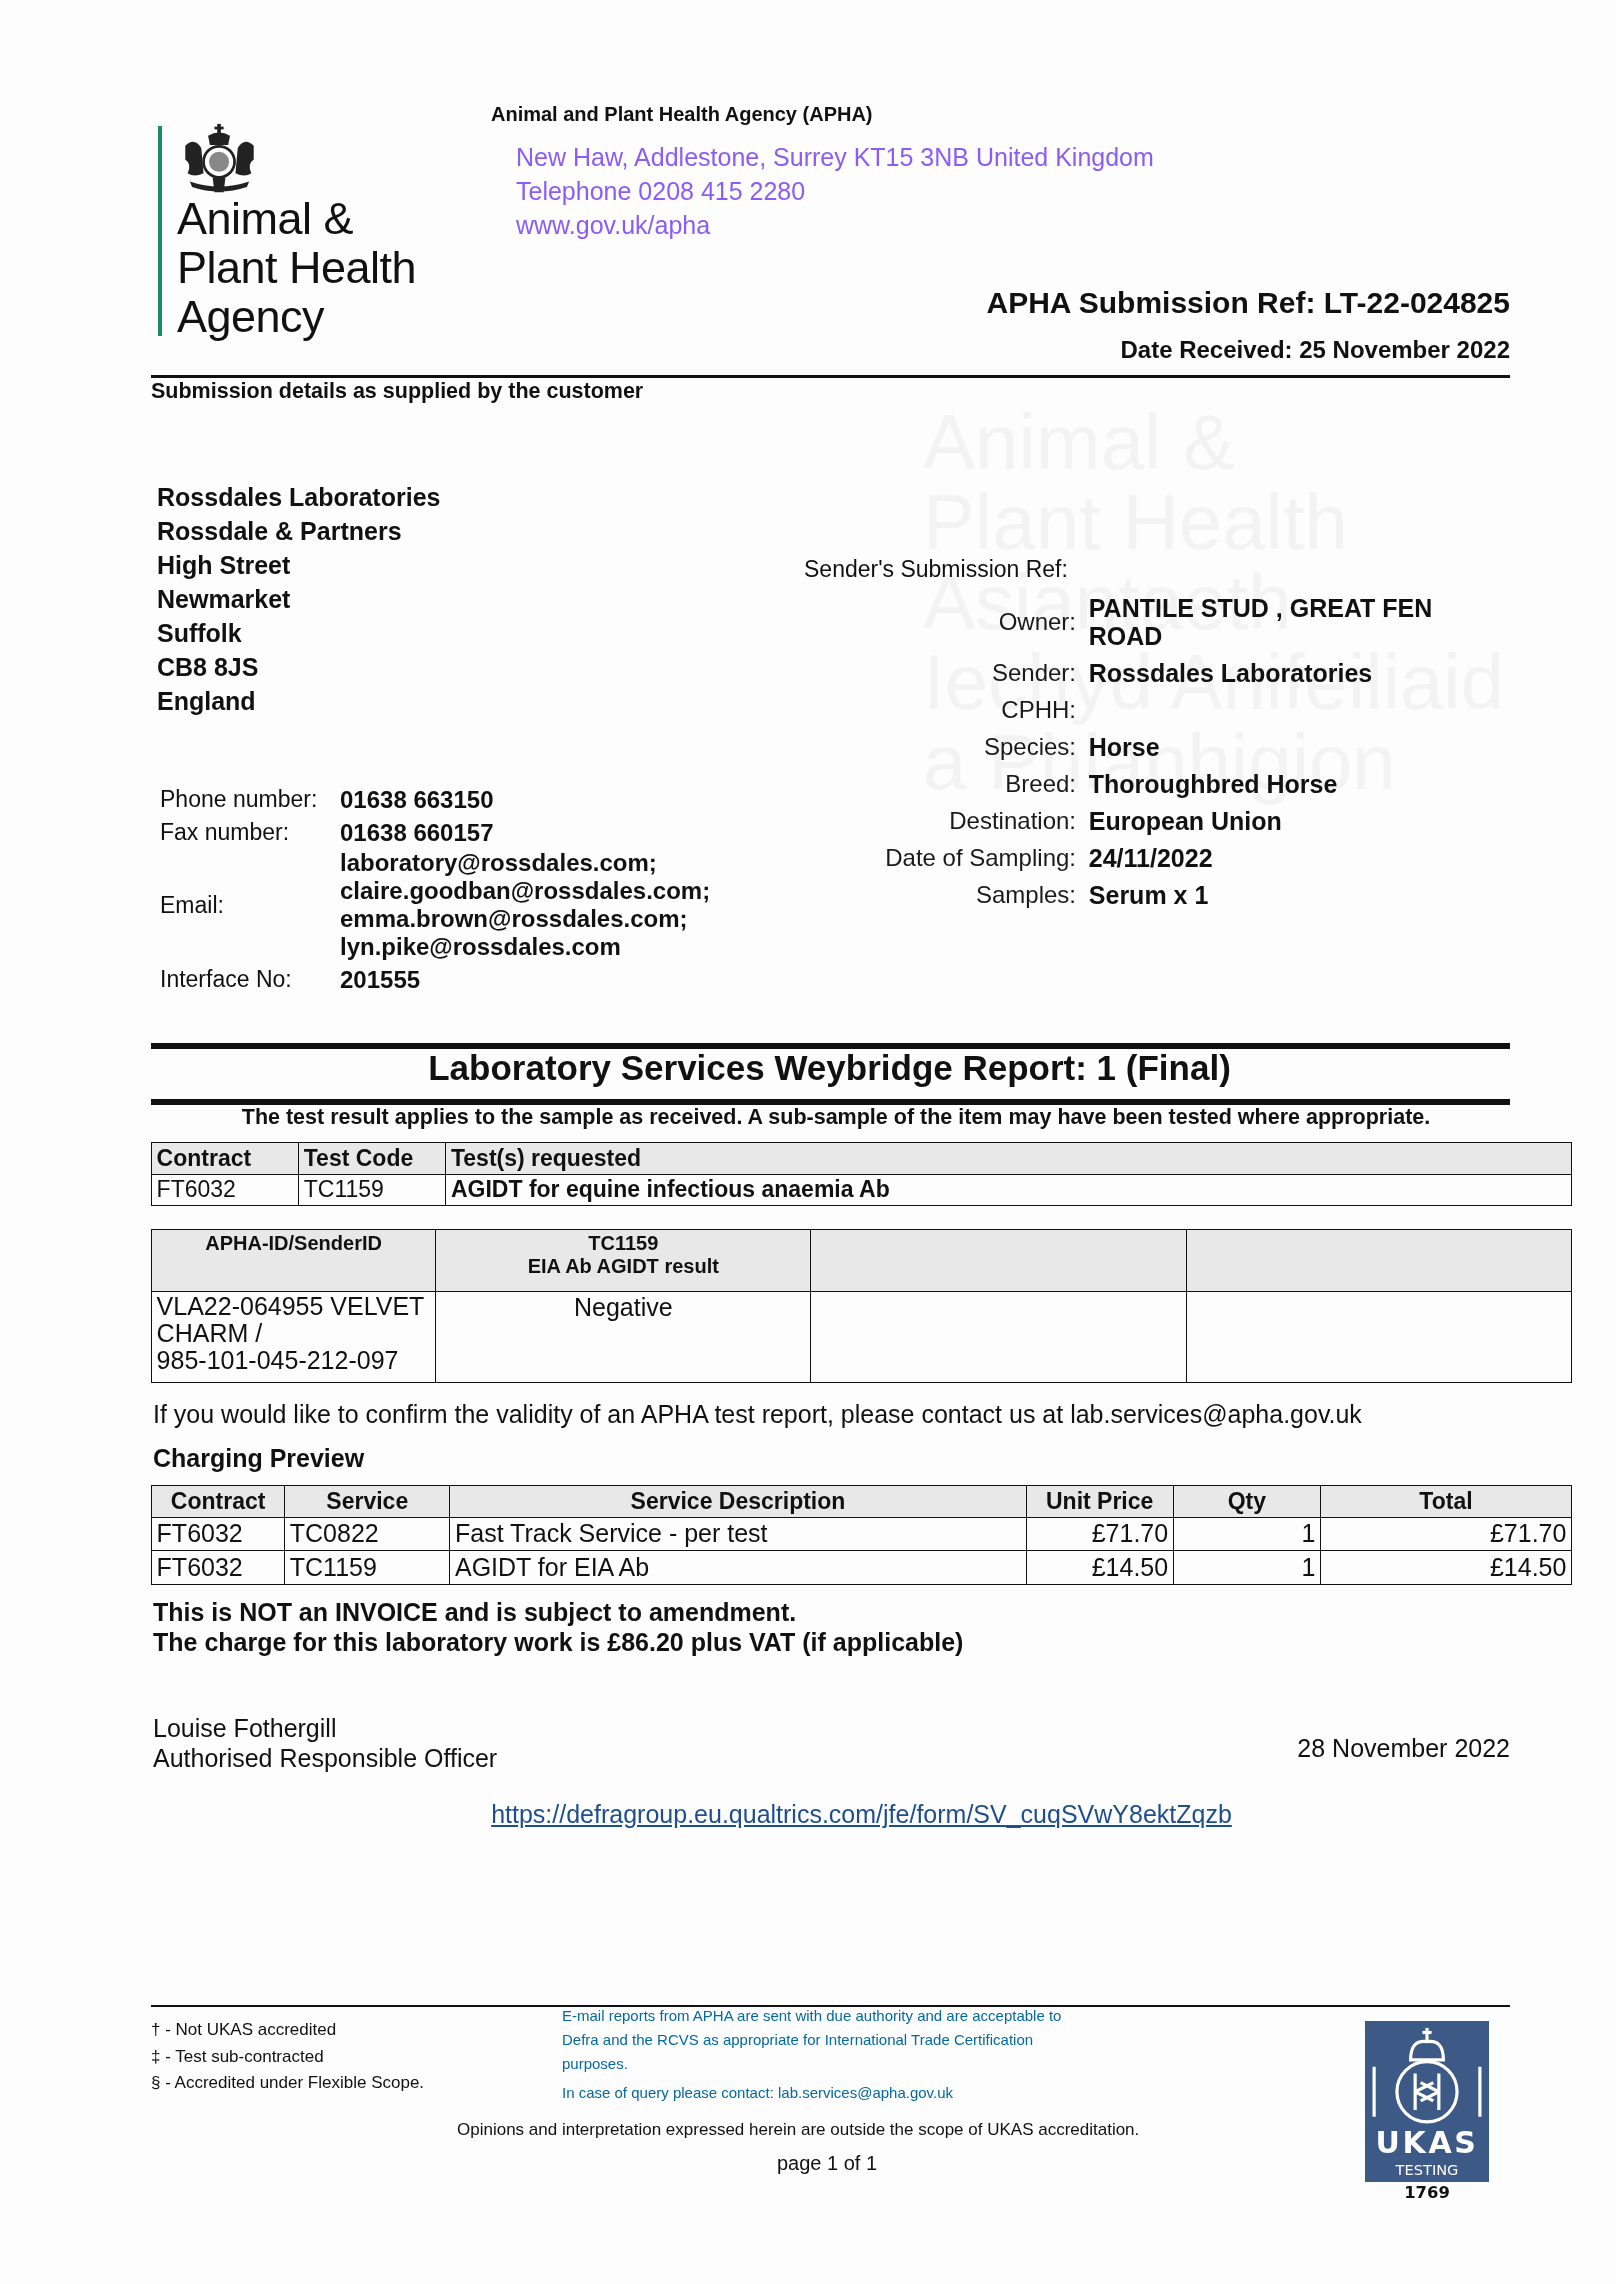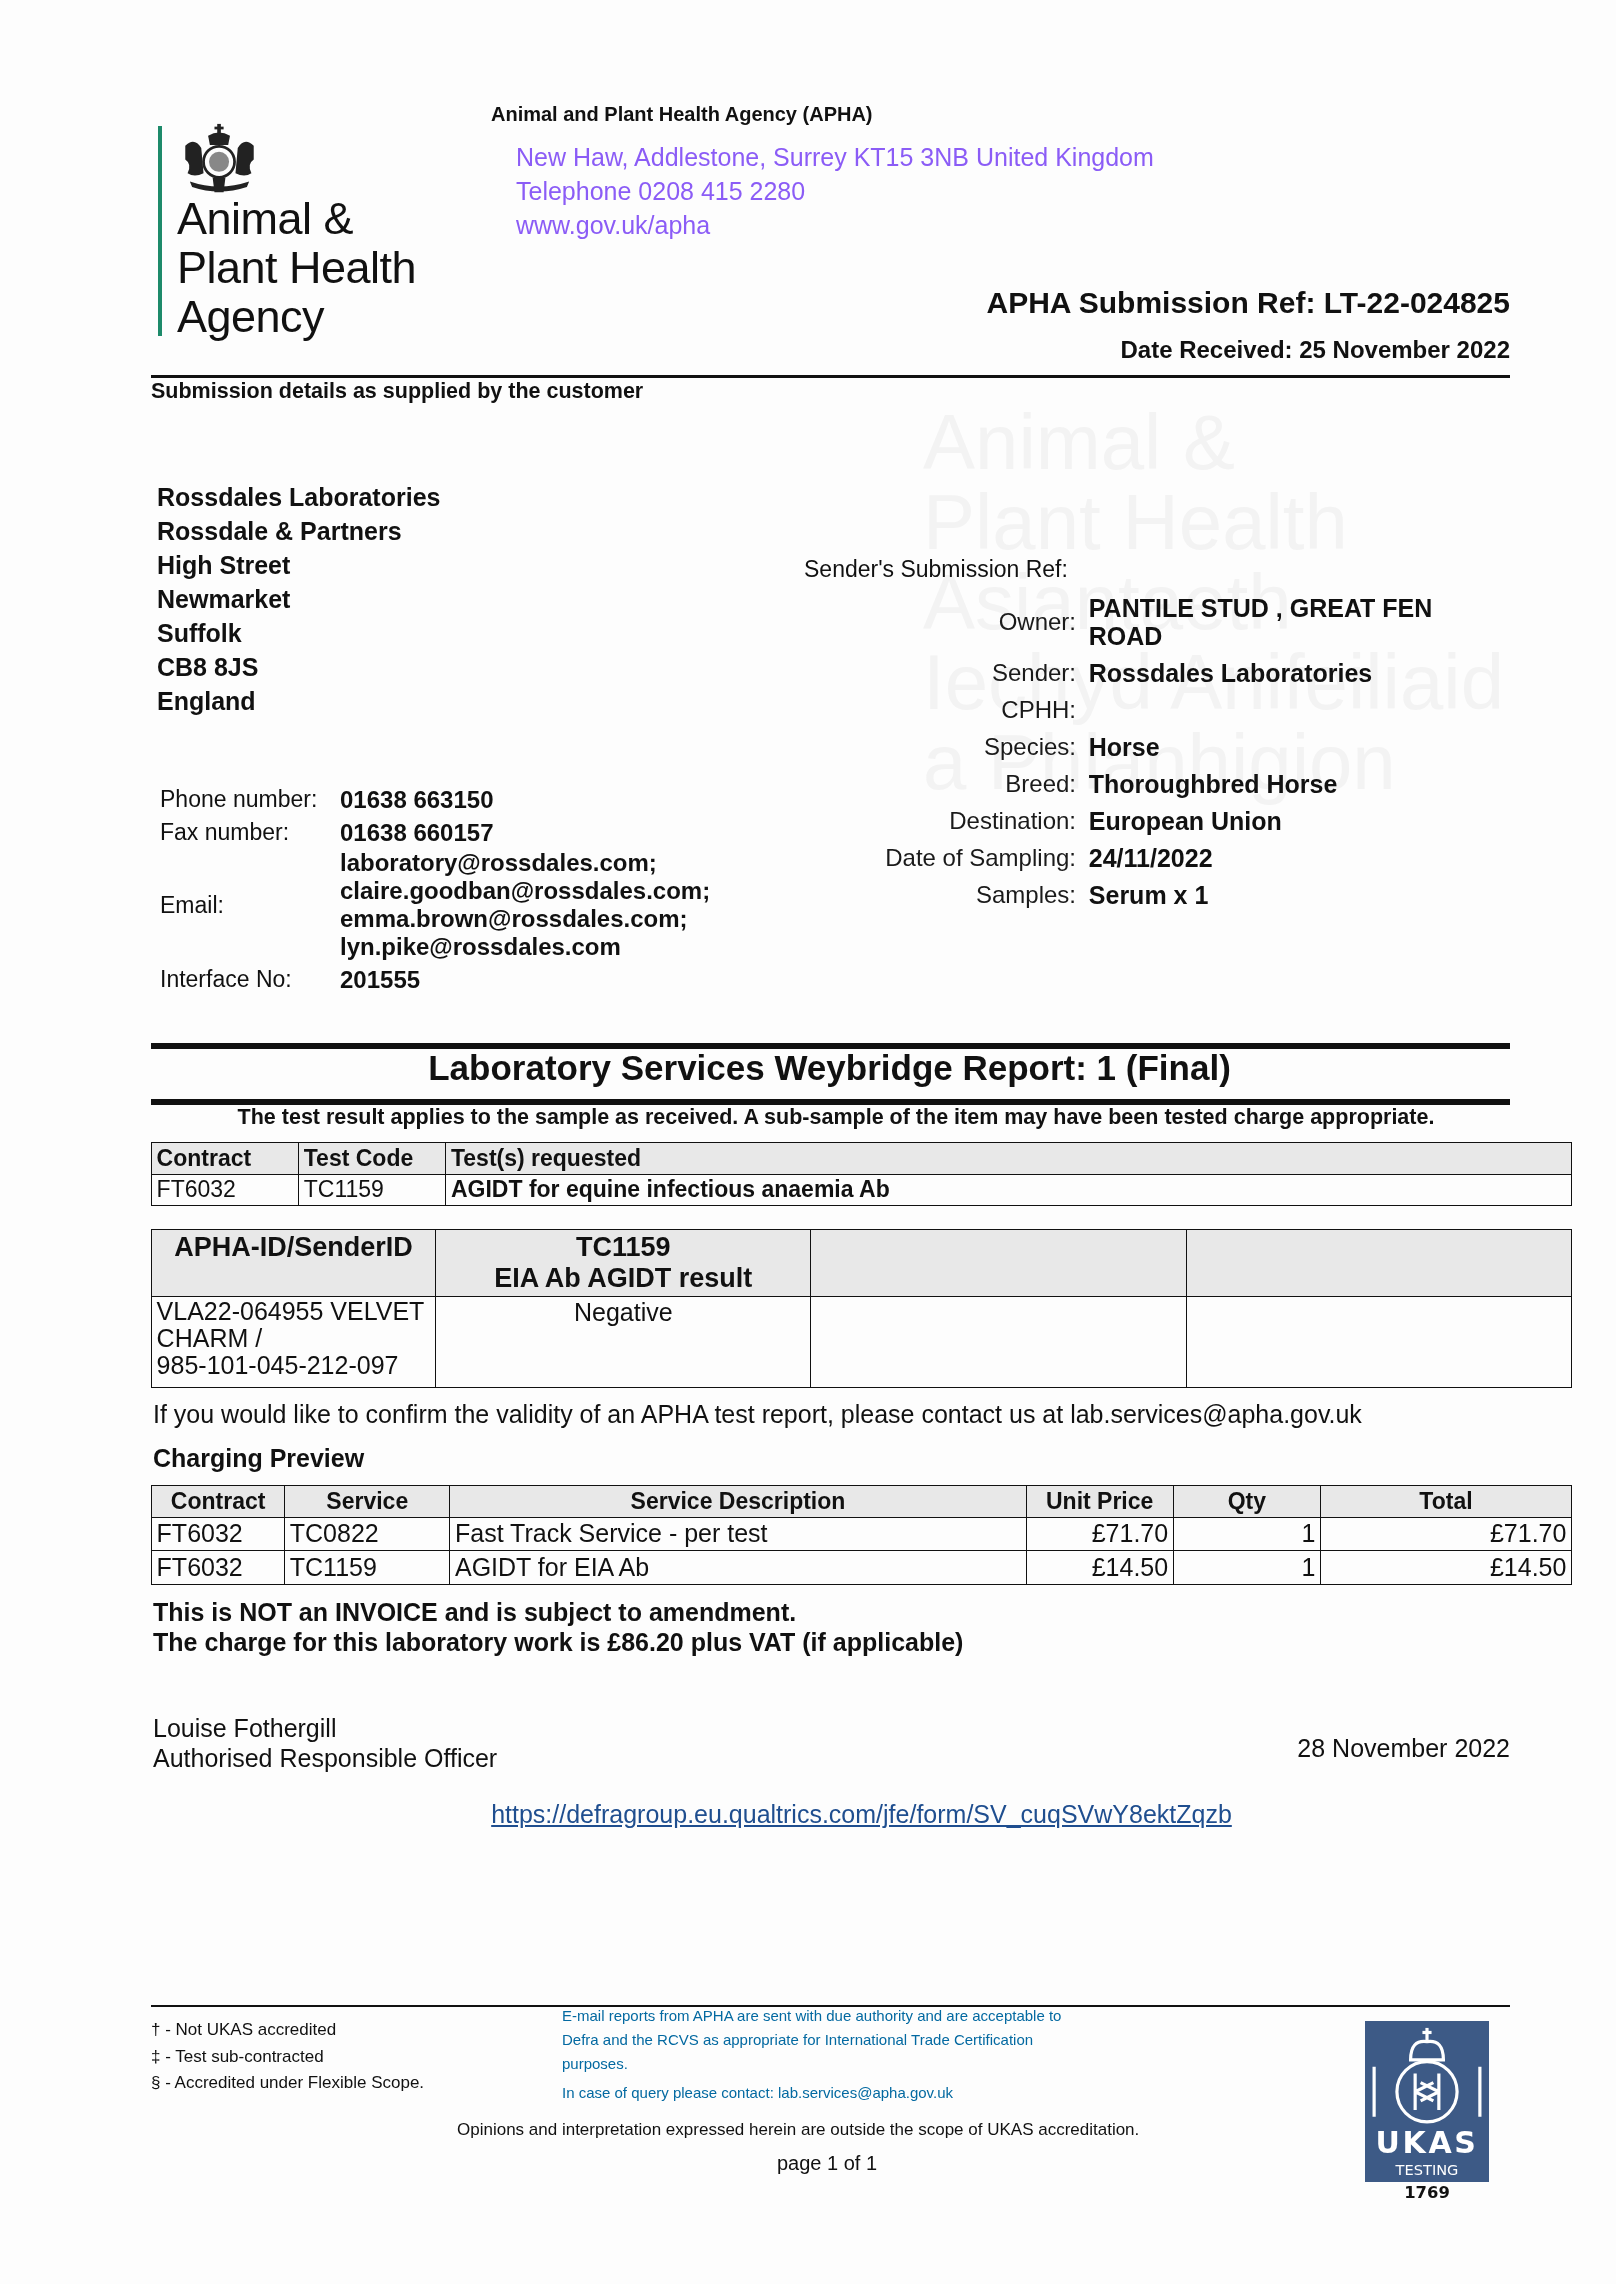--- a/index.html
+++ b/index.html
@@ -34,21 +34,21 @@
   .field-val { font-weight:700; font-size:25px; line-height:28px; }
   
   .report-title { left:151px; width:1357px; top:1048px; text-align:center; font-size:35px; font-weight:700; }
   .disclaimer { left:151px; width:1370px; top:1105px; text-align:center; font-size:21.5px; font-weight:700; }
   table { border-collapse:collapse; position:absolute; }
   td, th { border:1.4px solid #111; padding:1.8px 4.6px; vertical-align:top; }
   th { background:#e8e8e8; font-weight:700; }
   .t1 { left:151px; top:1142px; width:1421px; font-size:23px; }
   .t1 th { text-align:left; }
   .t2 { left:151px; top:1229px; width:1421px; font-size:25px; }
-  .t2 th { font-size:27px; text-align:center; height:57px; }
+  .t2 th { font-size:20px; text-align:center; height:57px; }
   .t2 td { height:87px; }
   .validity { left:153px; top:1400px; font-size:25px; }
   .charging { left:153px; top:1444px; font-size:25px; font-weight:700; }
   .t3 { left:151px; top:1485px; width:1421px; font-size:25px; }
   .t3 th { font-size:23px; text-align:center; }
   .t3 td.num { text-align:right; }
   .notinv { left:153px; top:1597px; font-size:25px; font-weight:700; line-height:30px; }
   .signer { left:153px; top:1713px; font-size:25px; line-height:30px; }
   .sign-date { right:107px; top:1734px; font-size:25px; }
   .survey { left:151px; width:1421px; top:1800px; text-align:center; font-size:25px; line-height:29px; }
@@ -166,21 +166,21 @@
   </div>
   <div class="field-row">
     <span class="field-label">Samples:</span>
     <span class="field-val">Serum x 1</span>
   </div>
 </div>
 
 <div class="abs rule" style="left:151px; top:1043px; width:1359px; height:5.5px;"></div>
 <div class="abs report-title">Laboratory Services Weybridge Report: 1 (Final)</div>
 <div class="abs rule" style="left:151px; top:1099px; width:1359px; height:5.5px;"></div>
-<div class="abs disclaimer">The test result applies to the sample as received. A sub-sample of the item may have been tested charge appropriate.</div>
+<div class="abs disclaimer">The test result applies to the sample as received. A sub-sample of the item may have been tested where appropriate.</div>
 
 <table class="t1">
   <tbody>
       <tr>
     <th style="width:137px">Contract</th>
     <th style="width:137px">Test Code</th>
     <th>Test(s) requested</th>
   </tr>
   <tr>
     <td>FT6032</td>

